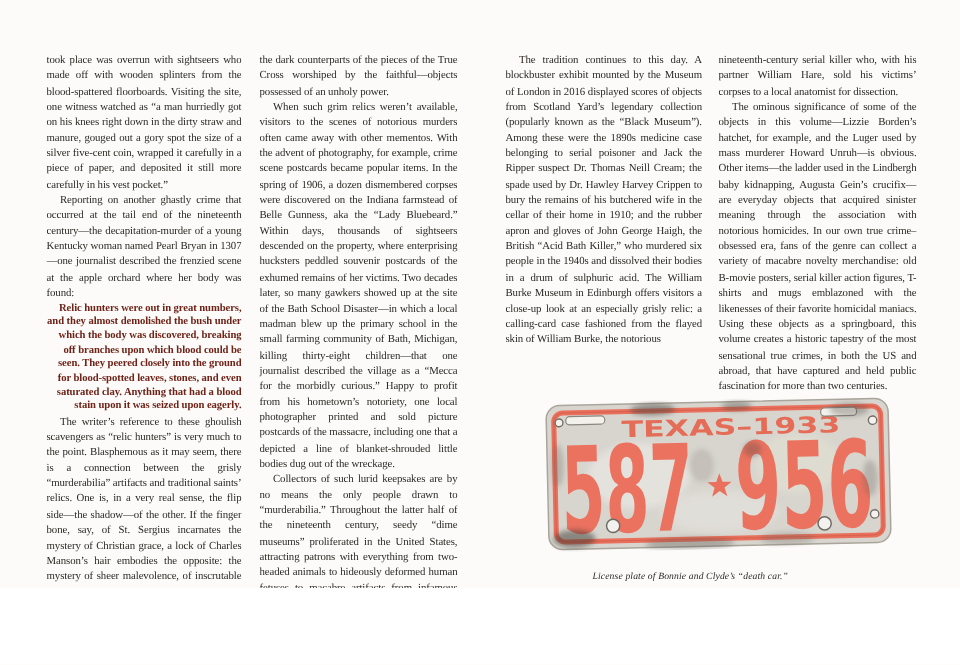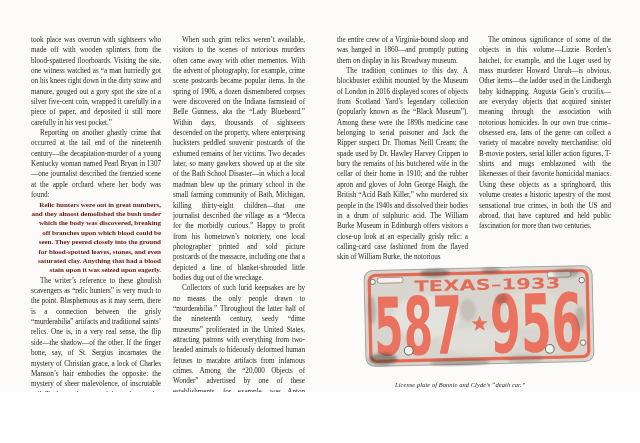--- a/index.html
+++ b/index.html
@@ -46,30 +46,31 @@
 <div id="spread">
 
   <div class="col" id="col1">
       <p class="para-first">took place was overrun with sightseers who made off with wooden splinters from the blood-spattered floorboards. Visiting the site, one witness watched as “a man hurriedly got on his knees right down in the dirty straw and manure, gouged out a gory spot the size of a silver five-cent coin, wrapped it carefully in a piece of paper, and deposited it still more carefully in his vest pocket.”</p>
       <p class="para-indent">Reporting on another ghastly crime that occurred at the tail end of the nineteenth century—the decapitation-murder of a young Kentucky woman named Pearl Bryan in 1307—one journalist described the frenzied scene at the apple orchard where her body was found:</p>
       <p class="para-quote">Relic hunters were out in great numbers, and they almost demolished the bush under which the body was discovered, breaking off branches upon which blood could be seen. They peered closely into the ground for blood-spotted leaves, stones, and even saturated clay. Anything that had a blood stain upon it was seized upon eagerly.</p>
       <p class="para-indent">The writer’s reference to these ghoulish scavengers as “relic hunters” is very much to the point. Blasphemous as it may seem, there is a connection between the grisly “murderabilia” artifacts and traditional saints’ relics. One is, in a very real sense, the flip side—the shadow—of the other. If the finger bone, say, of St. Sergius incarnates the mystery of Christian grace, a lock of Charles Manson’s hair embodies the opposite: the mystery of sheer malevolence, of inscrutable evil. To those who coveted them, the wooden fragments taken from the Deerings’ barn and the apple orchard where Bryan was found were</p>
     </div>
 
   <div class="col" id="col2">
+      <p class="para-first">the dark counterparts of the pieces of the True Cross worshiped by the faithful—objects possessed of an unholy power.</p>
       <p class="para-indent">When such grim relics weren’t available, visitors to the scenes of notorious murders often came away with other mementos. With the advent of photography, for example, crime scene postcards became popular items. In the spring of 1906, a dozen dismembered corpses were discovered on the Indiana farmstead of Belle Gunness, aka the “Lady Bluebeard.” Within days, thousands of sightseers descended on the property, where enterprising hucksters peddled souvenir postcards of the exhumed remains of her victims. Two decades later, so many gawkers showed up at the site of the Bath School Disaster—in which a local madman blew up the primary school in the small farming community of Bath, Michigan, killing thirty-eight children—that one journalist described the village as a “Mecca for the morbidly curious.” Happy to profit from his hometown’s notoriety, one local photographer printed and sold picture postcards of the massacre, including one that a depicted a line of blanket-shrouded little bodies dug out of the wreckage.</p>
       <p class="para-indent">Collectors of such lurid keepsakes are by no means the only people drawn to “murderabilia.” Throughout the latter half of the nineteenth century, seedy “dime museums” proliferated in the United States, attracting patrons with everything from two-headed animals to hideously deformed human fetuses to macabre artifacts from infamous crimes. Among the “20,000 Objects of Wonder” advertised by one of these establishments, for example, was Anton Probst’s right arm, amputated and preserved after his execution. Even the venerable P. T. Barnum got in on the act, buying the deathbed clothing of Albert Hicks—a notorious lowlife who slaughtered</p>
     </div>
 
   <div class="col" id="col3">
-      <p class="para-first">the entire crew of a Virginia-bound sloop and was hanged in 1860—and promptly putting them on display in his Broadway museum.</p>
       <p class="para-indent">The tradition continues to this day. A blockbuster exhibit mounted by the Museum of London in 2016 displayed scores of objects from Scotland Yard’s legendary collection (popularly known as the “Black Museum”). Among these were the 1890s medicine case belonging to serial poisoner and Jack the Ripper suspect Dr. Thomas Neill Cream; the spade used by Dr. Hawley Harvey Crippen to bury the remains of his butchered wife in the cellar of their home in 1910; and the rubber apron and gloves of John George Haigh, the British “Acid Bath Killer,” who murdered six people in the 1940s and dissolved their bodies in a drum of sulphuric acid. The William Burke Museum in Edinburgh offers visitors a close-up look at an especially grisly relic: a calling-card case fashioned from the flayed skin of William Burke, the notorious</p>
     </div>
 
   <div class="col" id="col4">
+      <p class="para-first">nineteenth-century serial killer who, with his partner William Hare, sold his victims’ corpses to a local anatomist for dissection.</p>
       <p class="para-indent">The ominous significance of some of the objects in this volume—Lizzie Borden’s hatchet, for example, and the Luger used by mass murderer Howard Unruh—is obvious. Other items—the ladder used in the Lindbergh baby kidnapping, Augusta Gein’s crucifix—are everyday objects that acquired sinister meaning through the association with notorious homicides. In our own true crime–obsessed era, fans of the genre can collect a variety of macabre novelty merchandise: old B-movie posters, serial killer action figures, T-shirts and mugs emblazoned with the likenesses of their favorite homicidal maniacs. Using these objects as a springboard, this volume creates a historic tapestry of the most sensational true crimes, in both the US and abroad, that have captured and held public fascination for more than two centuries.</p>
     </div>
 
   <div id="plate-wrap">
     <svg width="230" height="100" viewBox="0 0 230 100">
       <defs>
         <filter id="soft" x="-40%" y="-40%" width="180%" height="180%">
           <feGaussianBlur stdDeviation="1.6"></feGaussianBlur>
         </filter>
         <filter id="softer" x="-40%" y="-40%" width="180%" height="180%">

